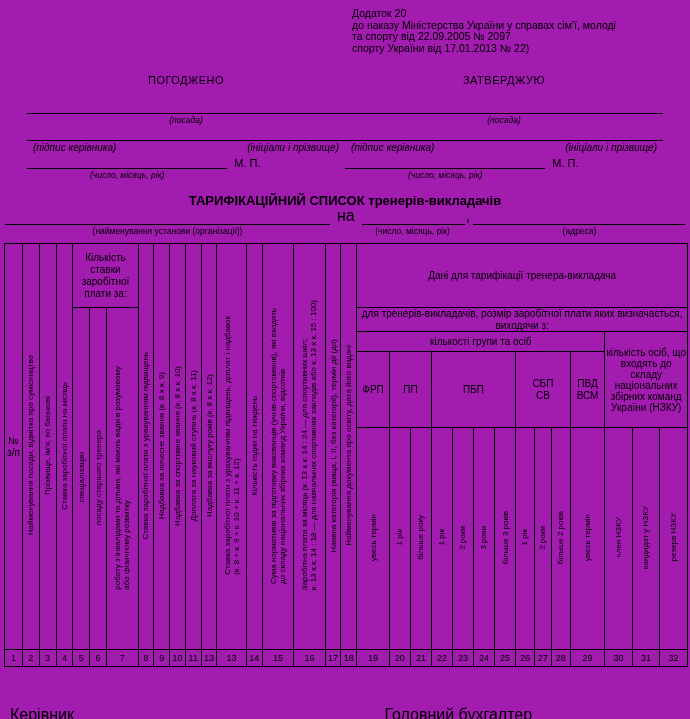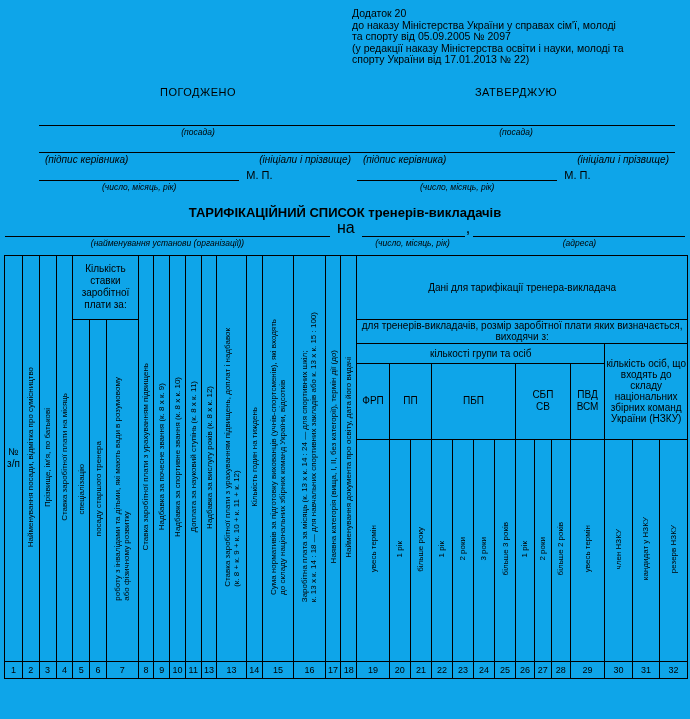--- a/index.html
+++ b/index.html
@@ -1,44 +1,44 @@
 <!DOCTYPE html>
 <html><head>
 <meta charset="utf-8">
 <style>
   html,body{margin:0;padding:0;background:#fff;color:#000;
     font-family:"Liberation Sans","DejaVu Sans",sans-serif;}
-  .page{position:relative;width:690px;height:719px;background:#0ea5e9;overflow:hidden;}
+  .page{position:relative;width:690px;height:719px;background:#a21caf;overflow:hidden;}
 
   
   .appendix{margin:8px 6px 0 352px;font-size:10.5px;line-height:11.5px;}
 
   
-  .approvals{display:flex;justify-content:flex-end;margin:20px 15px 0 15px;}
+  .approvals{display:flex;justify-content:center;margin:20px 15px 0 15px;}
   .sig-block{width:318px;font-size:11px;}
   .sig-title{text-align:center;margin-bottom:16px;letter-spacing:.5px;}
   .fline{border-bottom:1px solid #000;height:11px;}
   .flabel{font-style:italic;font-size:8.5px;text-align:center;padding-top:1px;}
   .fline2{border-bottom:1px solid #000;height:15px;}
   .sig-labels{display:flex;justify-content:space-between;font-style:italic;
     font-size:10px;padding:1px 6px 0 6px;}
   .row3{display:flex;align-items:flex-end;margin-top:2px;}
   .fline3{width:63%;border-bottom:1px solid #000;height:13px;}
   .mp{margin-left:7px;font-size:11px;}
   .flabel3{width:63%;font-style:italic;font-size:8.5px;text-align:center;padding-top:1px;}
 
   
   .doc-title{margin-top:13px;text-align:center;font-size:13px;font-weight:bold;}
   .org-row{display:flex;align-items:flex-end;margin:2px 5px 0 5px;height:15px;font-size:16px;}
   .u1{width:325px;border-bottom:1px solid #000;height:13px;}
   .na{padding:0 7px;}
   .u2{width:103px;border-bottom:1px solid #000;height:13px;}
   .comma{padding:0 3px 0 1px;}
   .u3{flex:1;border-bottom:1px solid #000;height:13px;}
-  .org-labels{display:flex;font-style:italic;font-size:8.5px;margin:1px 5px 0 5px;}
+  .org-labels{display:flex;font-size:8.5px;margin:1px 5px 0 5px;}
   .ol1{width:325px;text-align:center;}
   .ol-sp{width:31px;}
   .ol2{width:103px;text-align:center;}
   .ol-sp2{width:10px;}
   .ol3{flex:1;text-align:center;}
 
   
   table.tarif{border-collapse:collapse;table-layout:fixed;width:684px;
     margin:7px 0 0 4px;}
   table.tarif td{border:1px solid #000;padding:0;overflow:hidden;
@@ -68,22 +68,21 @@
   .f-right .f-une{width:92px;}
 </style>
 </head>
 <body>
 
 <div class="page">
 
   <div class="appendix">
     <div>Додаток 20</div>
     <div>до наказу Міністерства України у справах сім'ї, молоді</div>
-    <div>та спорту від 05.09.2005 № 2097</div>
-    <div>(у редакції наказу Міністерства освіти і науки, молоді та</div>
+    <div>та спорту від 22.09.2005 № 2097</div>
     <div>спорту України від 17.01.2013 № 22)</div>
   </div>
 
   <div class="approvals">
     <div class="sig-block">
       <div class="sig-title">ПОГОДЖЕНО</div>
       <div class="fline"></div>
       <div class="flabel">(посада)</div>
       <div class="fline2"></div>
       <div class="sig-labels">

